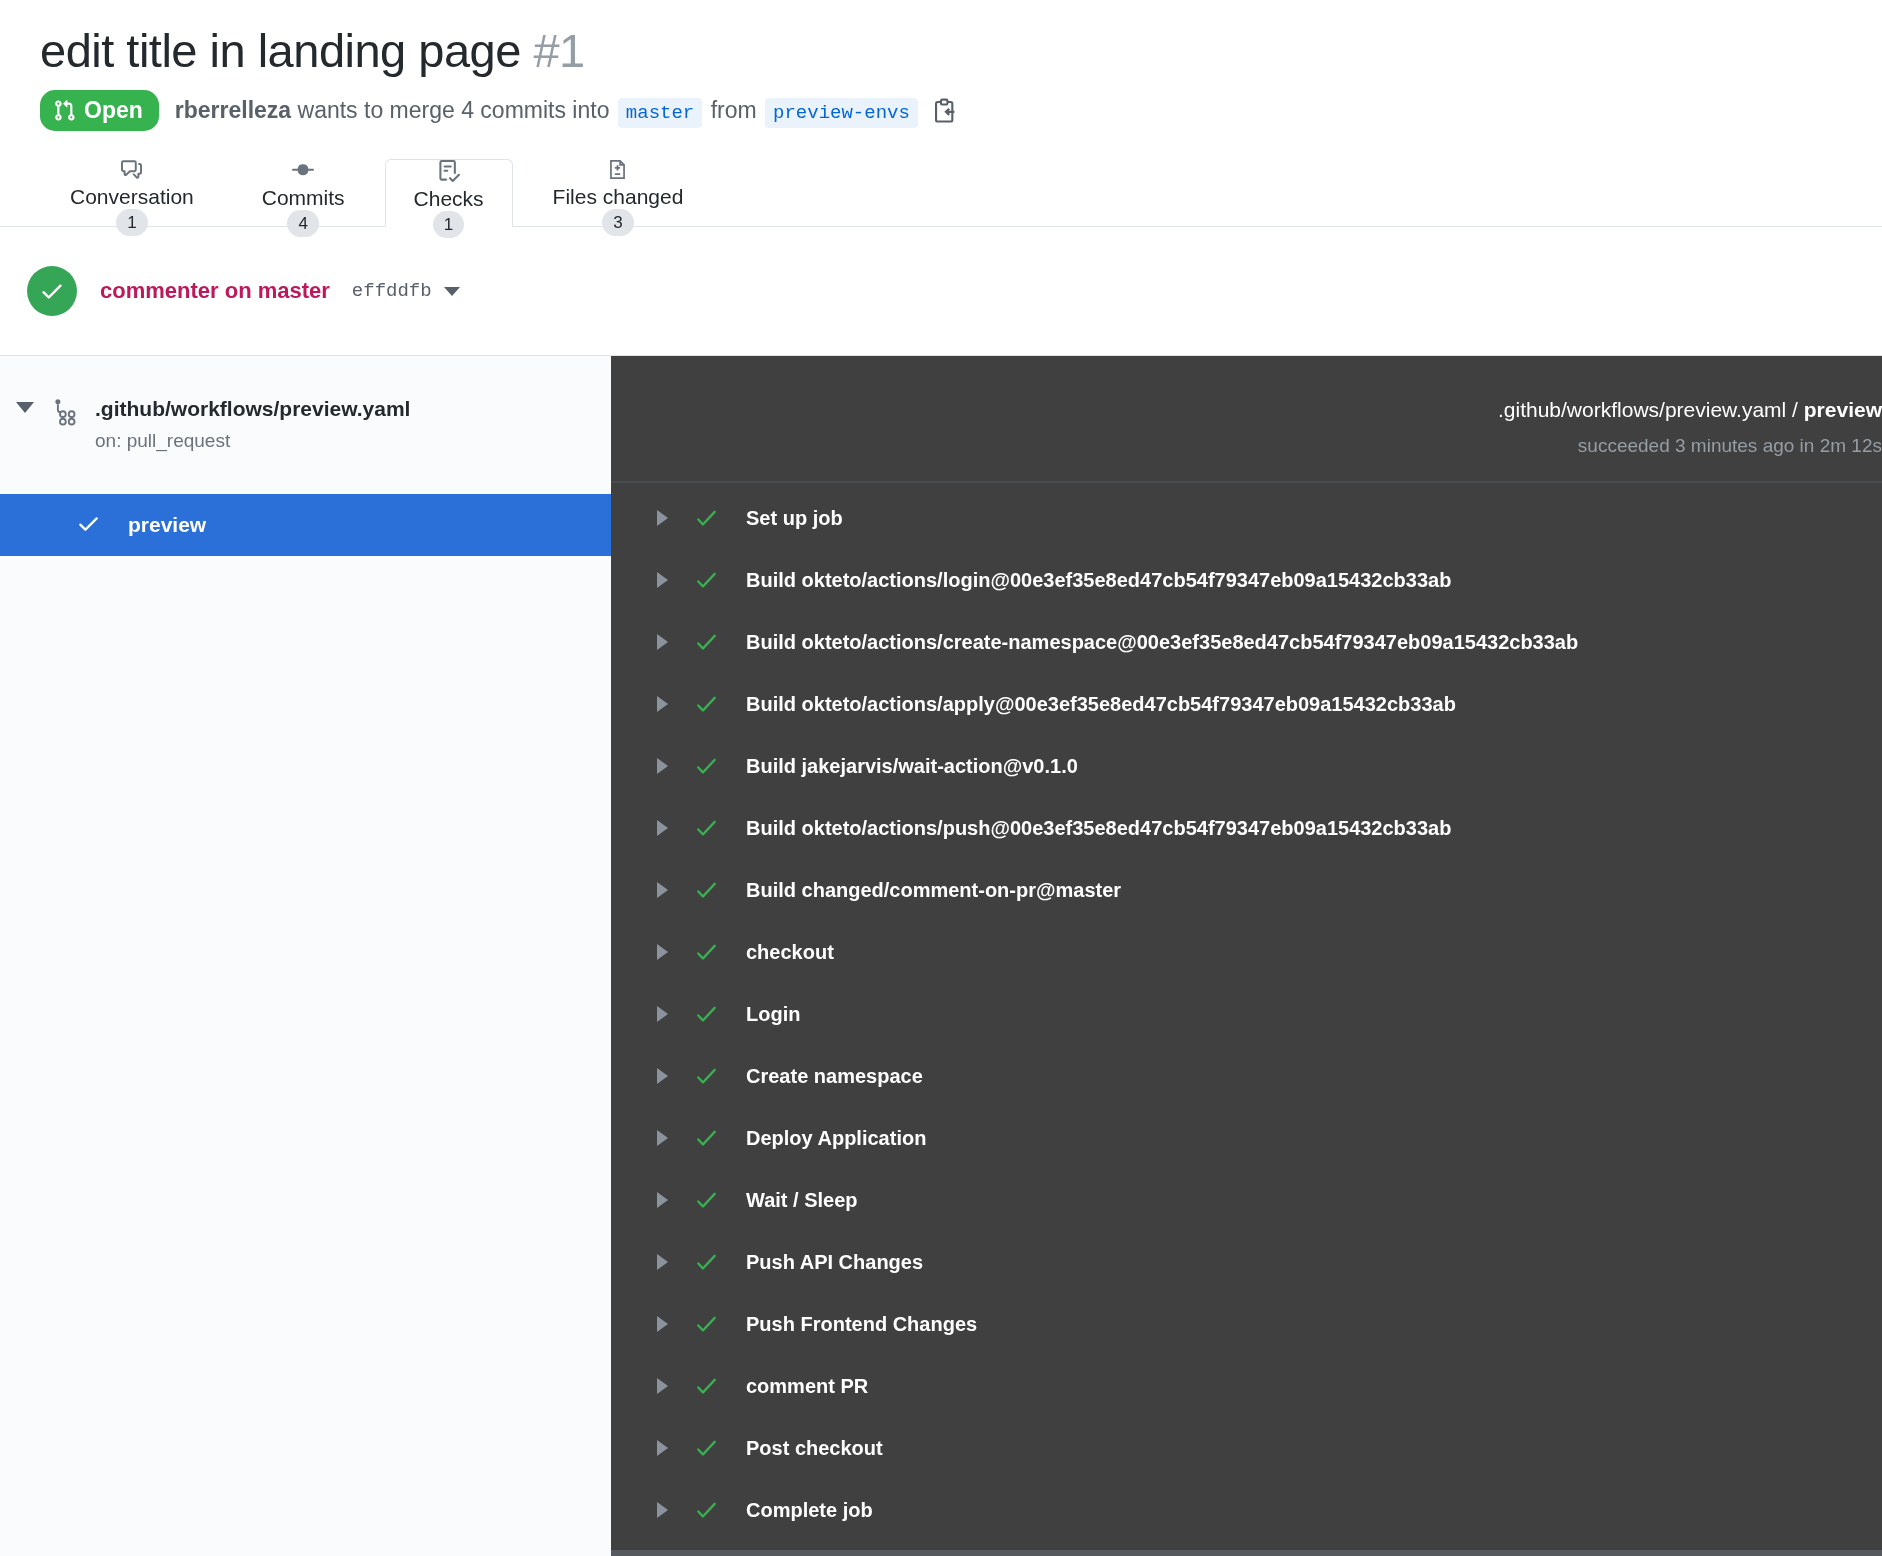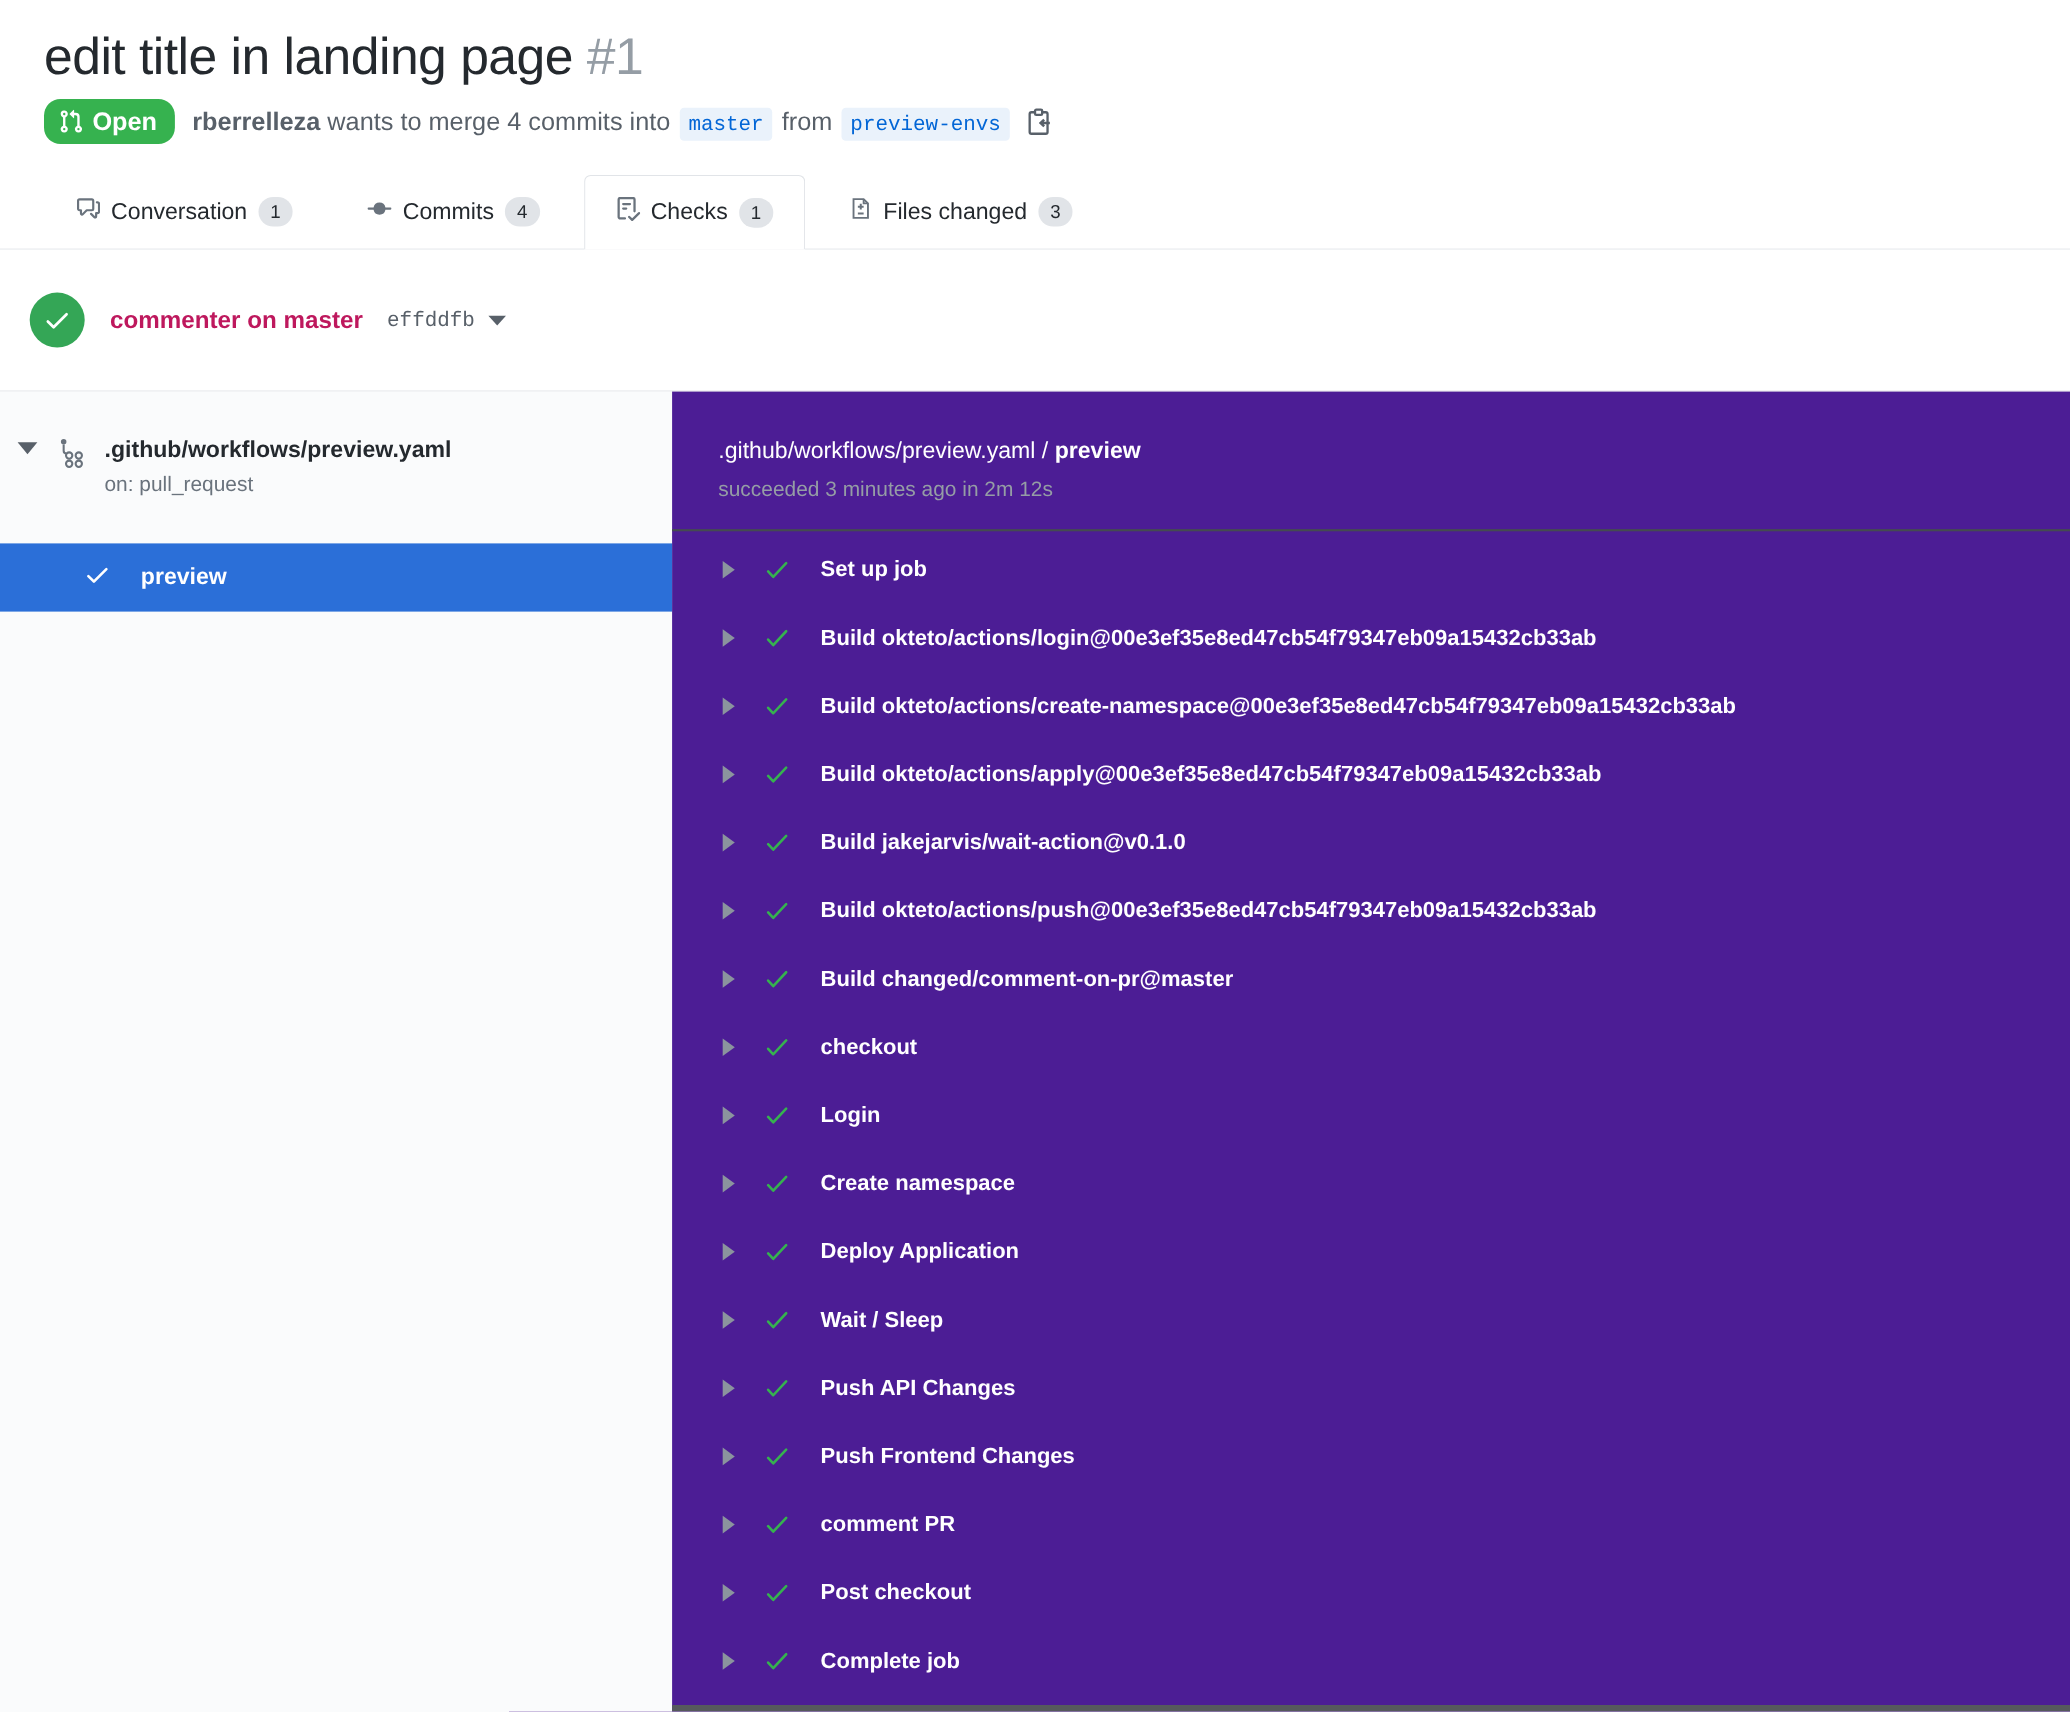--- a/index.html
+++ b/index.html
@@ -35,23 +35,23 @@
     background: #eaf2fb; border-radius: 4px; padding: 4px 8px; margin: 0 2px;
   }
   .copy-btn { margin-left: 12px; display: inline-flex; background: none; border: none; cursor: pointer; padding: 0; color: #586069; }
 
   
   .tabs {
     display: flex; align-items: stretch; height: 68px; margin-top: 28px;
     padding-left: 42px; border-bottom: 1px solid #e1e4e8;
   }
   .tab {
-    display: flex; align-items: center; gap: 10px;
+    display: flex; align-items: center; 
     font-size: 21px; color: #24292e; padding: 0 28px; cursor: pointer;
-    margin-right: 12px; position: relative;
+    margin-right: 12px; position: relative; flex-direction: column;
   }
   .tab svg { color: #6a737d; }
   .tab.active {
     background: #fff; border: 1px solid #e1e4e8; border-bottom: 1px solid #fff;
     border-radius: 6px 6px 0 0; margin-bottom: -1px; font-weight: 400;
   }
   .tab .count {
     background: #e1e4e8; color: #24292e; font-size: 17px; line-height: 1;
     padding: 5px 11px; border-radius: 14px;
   }
@@ -86,21 +86,21 @@
   .wf-trigger { margin-top: 9px; font-size: 19px; color: #6a737d; }
 
   .job-row {
     margin-top: 42px; height: 62px; background: #2b6fd8; color: #fff;
     display: flex; align-items: center; padding-left: 76px; cursor: pointer;
   }
   .job-row svg { flex: none; }
   .job-label { margin-left: 27px; font-weight: 700; font-size: 21px; }
 
   
-  .log-panel { flex: 1; background: #4c1d95; position: relative; min-width: 0; }
+  .log-panel { flex: 1; background: #404040; position: relative; min-width: 0; text-align: right; }
   .panel-header { height: 127px; padding: 42px 0 0 42px; border-bottom: 2px solid #454b51; }
   .panel-title { font-size: 21px; color: #ffffff; }
   .panel-title .job-name { font-weight: 700; }
   .panel-status { margin-top: 13px; font-size: 19px; color: #959da5; }
 
   .steps-list { padding-top: 4px; }
   .step-row { height: 62px; display: flex; align-items: center; padding-left: 46px; cursor: pointer; }
   .step-expand {
     width: 0; height: 0; flex: none;
     border-top: 8px solid transparent; border-bottom: 8px solid transparent; border-left: 11px solid #8b949e;

